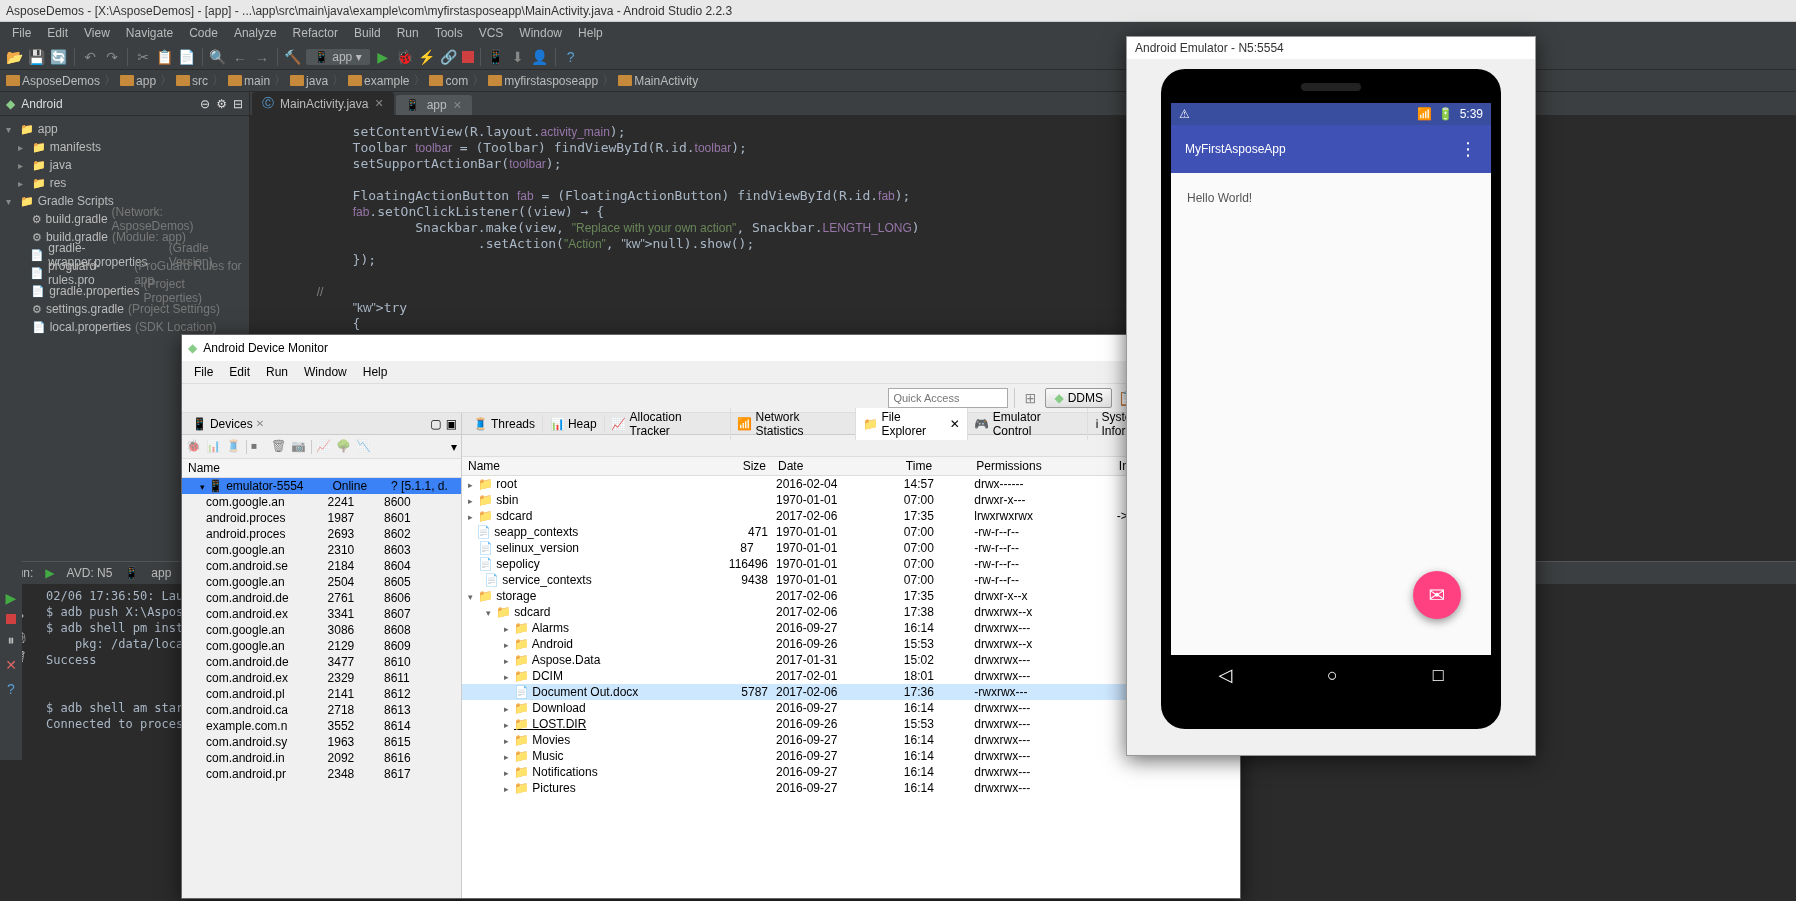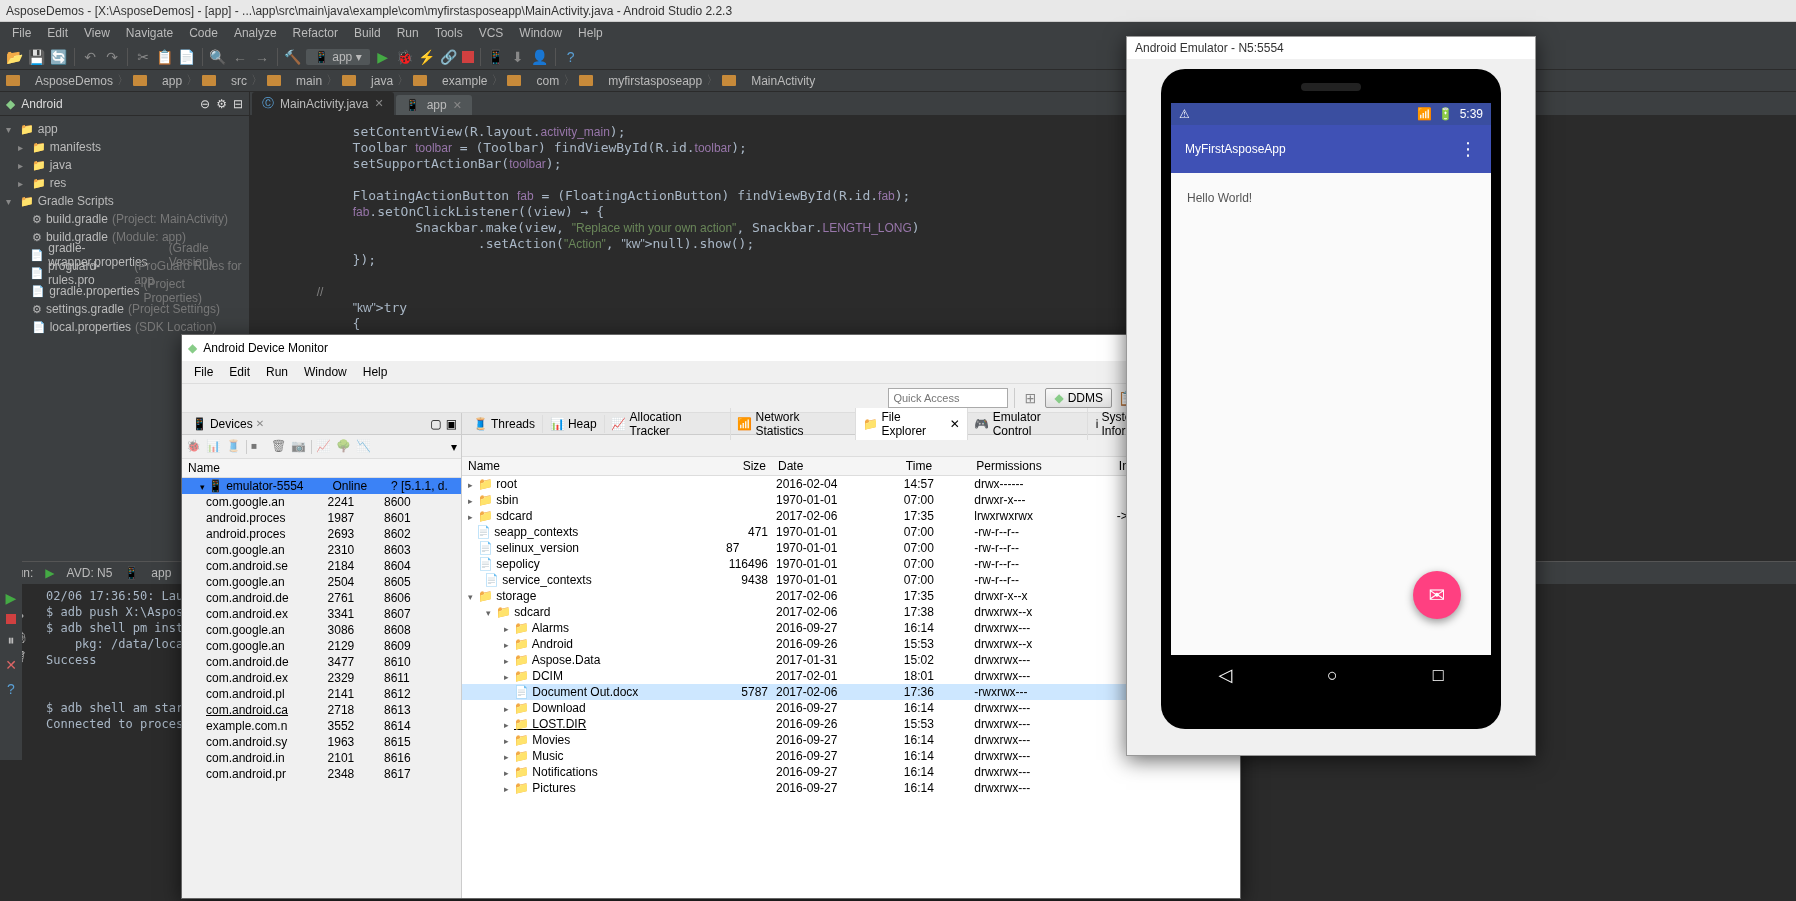--- a/index.html
+++ b/index.html
@@ -4,21 +4,21 @@
 <style>
 * { margin:0; padding:0; box-sizing:border-box; font-family:"Segoe UI",Tahoma,sans-serif; font-size:12px; }
 body { background:#3c3f41; color:#bbb; width:1796px; height:901px; overflow:hidden; position:relative; }
 .titlebar { background:#e8e8e8; color:#333; height:22px; line-height:22px; padding:0 6px; border-bottom:1px solid #ccc; }
 .menubar { background:#3c3f41; color:#bbb; height:22px; display:flex; align-items:center; padding:0 4px; }
 .menubar span { padding:2px 8px; cursor:pointer; }
 .toolbar { background:#3c3f41; height:26px; display:flex; align-items:center; gap:4px; padding:0 6px; border-bottom:1px solid #2b2b2b; }
 .tb-icon { width:18px; height:18px; display:inline-flex; align-items:center; justify-content:center; font-size:14px; color:#888; }
 .tb-sep { width:1px; height:18px; background:#555; margin:0 2px; }
 .breadcrumb { background:#3c3f41; color:#bbb; height:22px; display:flex; align-items:center; padding:0 6px; gap:4px; border-bottom:1px solid #2b2b2b; }
-.breadcrumb .bc { display:flex; align-items:center; gap:15px; }
+.breadcrumb .bc { display:flex; align-items:center; gap:2px; }
 .bc-sep { color:#666; }
 .folder-icon { width:14px; height:11px; background:#c78a3a; display:inline-block; border-radius:1px; }
 .main { display:flex; height:calc(100% - 92px); }
 .sidebar { width:250px; background:#3c3f41; border-right:1px solid #2b2b2b; }
 .sb-header { height:24px; background:#3c3f41; display:flex; align-items:center; padding:0 6px; gap:6px; color:#ddd; border-bottom:1px solid #2b2b2b; }
 .sb-tree { padding:4px 0; font-size:12px; }
 .sb-row { display:flex; align-items:center; height:18px; padding:0 6px; gap:4px; cursor:pointer; }
 .indent1{padding-left:18px}
 .arrow { color:#888; font-size:10px; width:10px; display:inline-block; }
 .dim { color:#787878; }
@@ -220,21 +220,21 @@
         </div>
         <div class="sb-row indent0">
           <span class="arrow">▾</span>
           <span style="font-size: 11px;">📁</span>
           <span>Gradle Scripts</span>
         </div>
         <div class="sb-row indent1">
           <span class="arrow"></span>
           <span style="font-size: 11px;">⚙</span>
           <span>build.gradle</span>
-          <span class="dim"> (Project: MainActivity)</span>
+          <span class="dim"> (Network: AsposeDemos)</span>
         </div>
         <div class="sb-row indent1">
           <span class="arrow"></span>
           <span style="font-size: 11px;">⚙</span>
           <span>build.gradle</span>
           <span class="dim"> (Module: app)</span>
         </div>
         <div class="sb-row indent1">
           <span class="arrow"></span>
           <span style="font-size: 11px;">📄</span>
@@ -458,37 +458,37 @@
                 <td style="padding-left: 24px;">com.android.ex</td>
                 <td>2329</td>
                 <td>8611</td>
               </tr>
               <tr>
                 <td style="padding-left: 24px;">com.android.pl</td>
                 <td>2141</td>
                 <td>8612</td>
               </tr>
               <tr>
-                <td style="padding-left: 24px; text-decoration: underline;">com.android.ca</td>
+                <td style="padding-left: 24px;">com.android.ca</td>
                 <td>2718</td>
                 <td>8613</td>
               </tr>
               <tr>
                 <td style="padding-left: 24px;">example.com.n</td>
                 <td>3552</td>
                 <td>8614</td>
               </tr>
               <tr>
                 <td style="padding-left: 24px;">com.android.sy</td>
                 <td>1963</td>
                 <td>8615</td>
               </tr>
               <tr>
                 <td style="padding-left: 24px;">com.android.in</td>
-                <td>2101</td>
+                <td>2092</td>
                 <td>8616</td>
               </tr>
               <tr>
                 <td style="padding-left: 24px;">com.android.pr</td>
                 <td>2348</td>
                 <td>8617</td>
               </tr>
             </tbody>
         </table>
       </div>
@@ -574,21 +574,21 @@
               <tr>
                 <td style=""><span class="ft-arrow"></span><span class="ft-file">📄</span> seapp_contexts</td>
                 <td style="text-align: right;">471</td>
                 <td>1970-01-01</td>
                 <td>07:00</td>
                 <td>-rw-r--r--</td>
                 <td></td>
               </tr>
               <tr>
                 <td style="padding-left: 6px;"><span class="ft-arrow"></span><span class="ft-file">📄</span> selinux_version</td>
-                <td style="text-align: left;">87</td>
+                <td style="text-align: center;">87</td>
                 <td>1970-01-01</td>
                 <td>07:00</td>
                 <td>-rw-r--r--</td>
                 <td></td>
               </tr>
               <tr>
                 <td style="padding-left: 6px;"><span class="ft-arrow"></span><span class="ft-file">📄</span> sepolicy</td>
                 <td style="text-align: right;">116496</td>
                 <td>1970-01-01</td>
                 <td>07:00</td>

